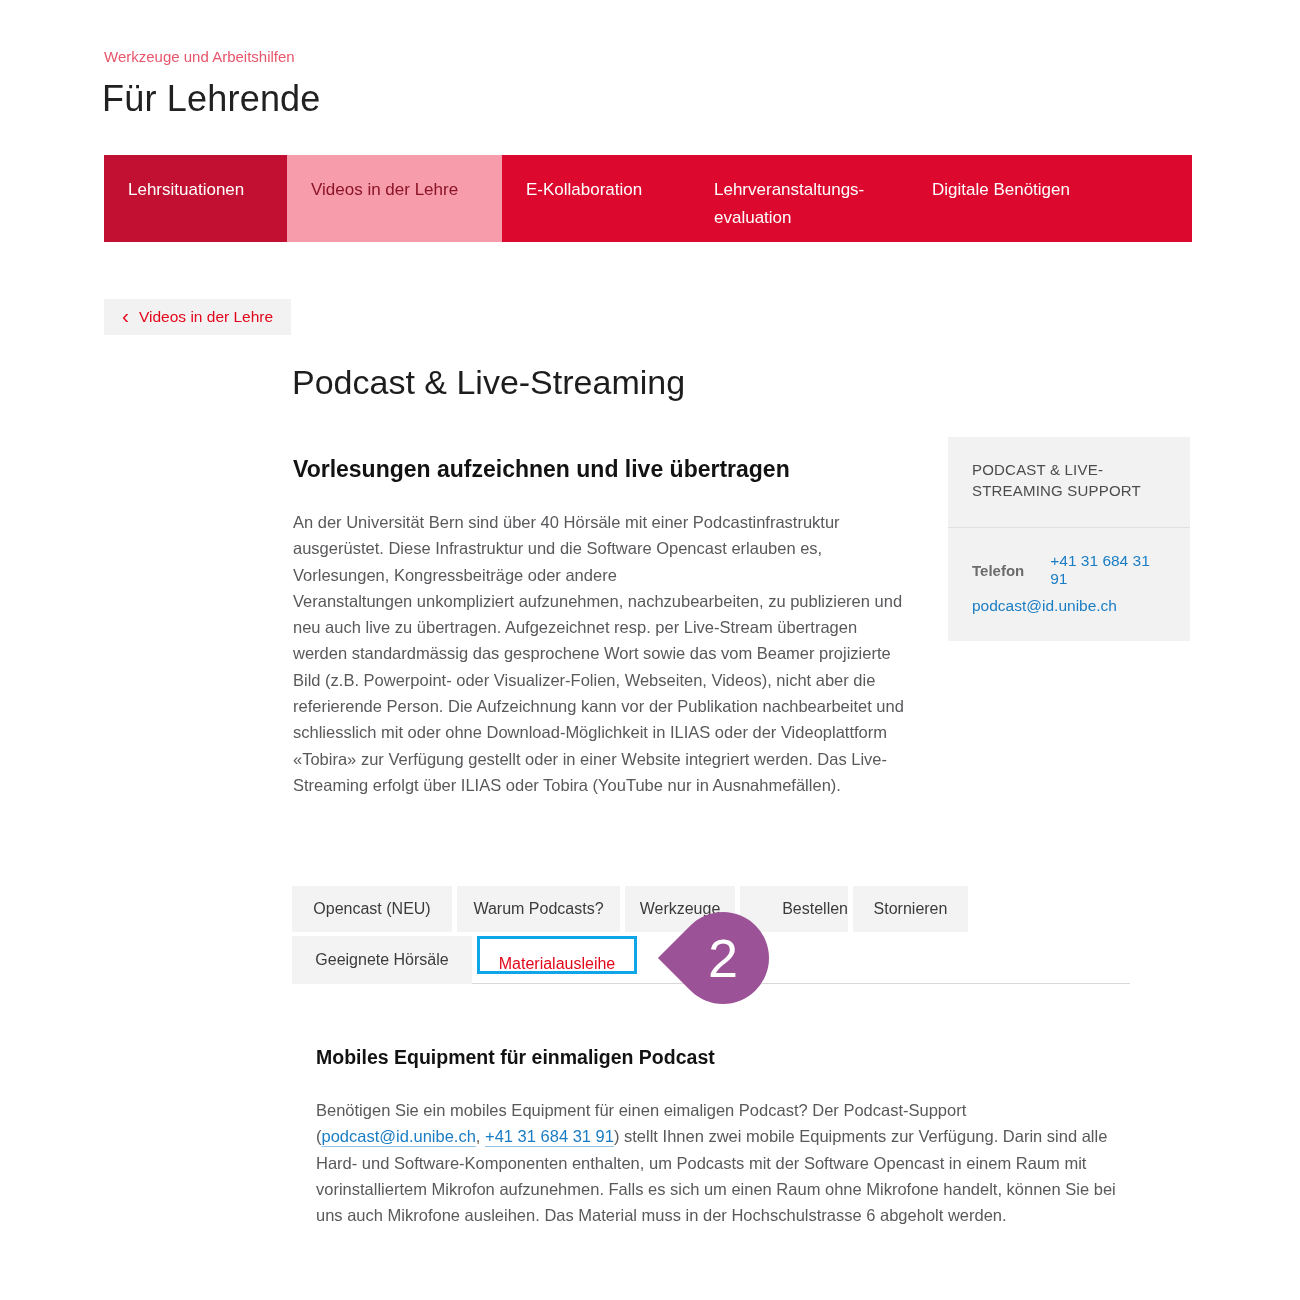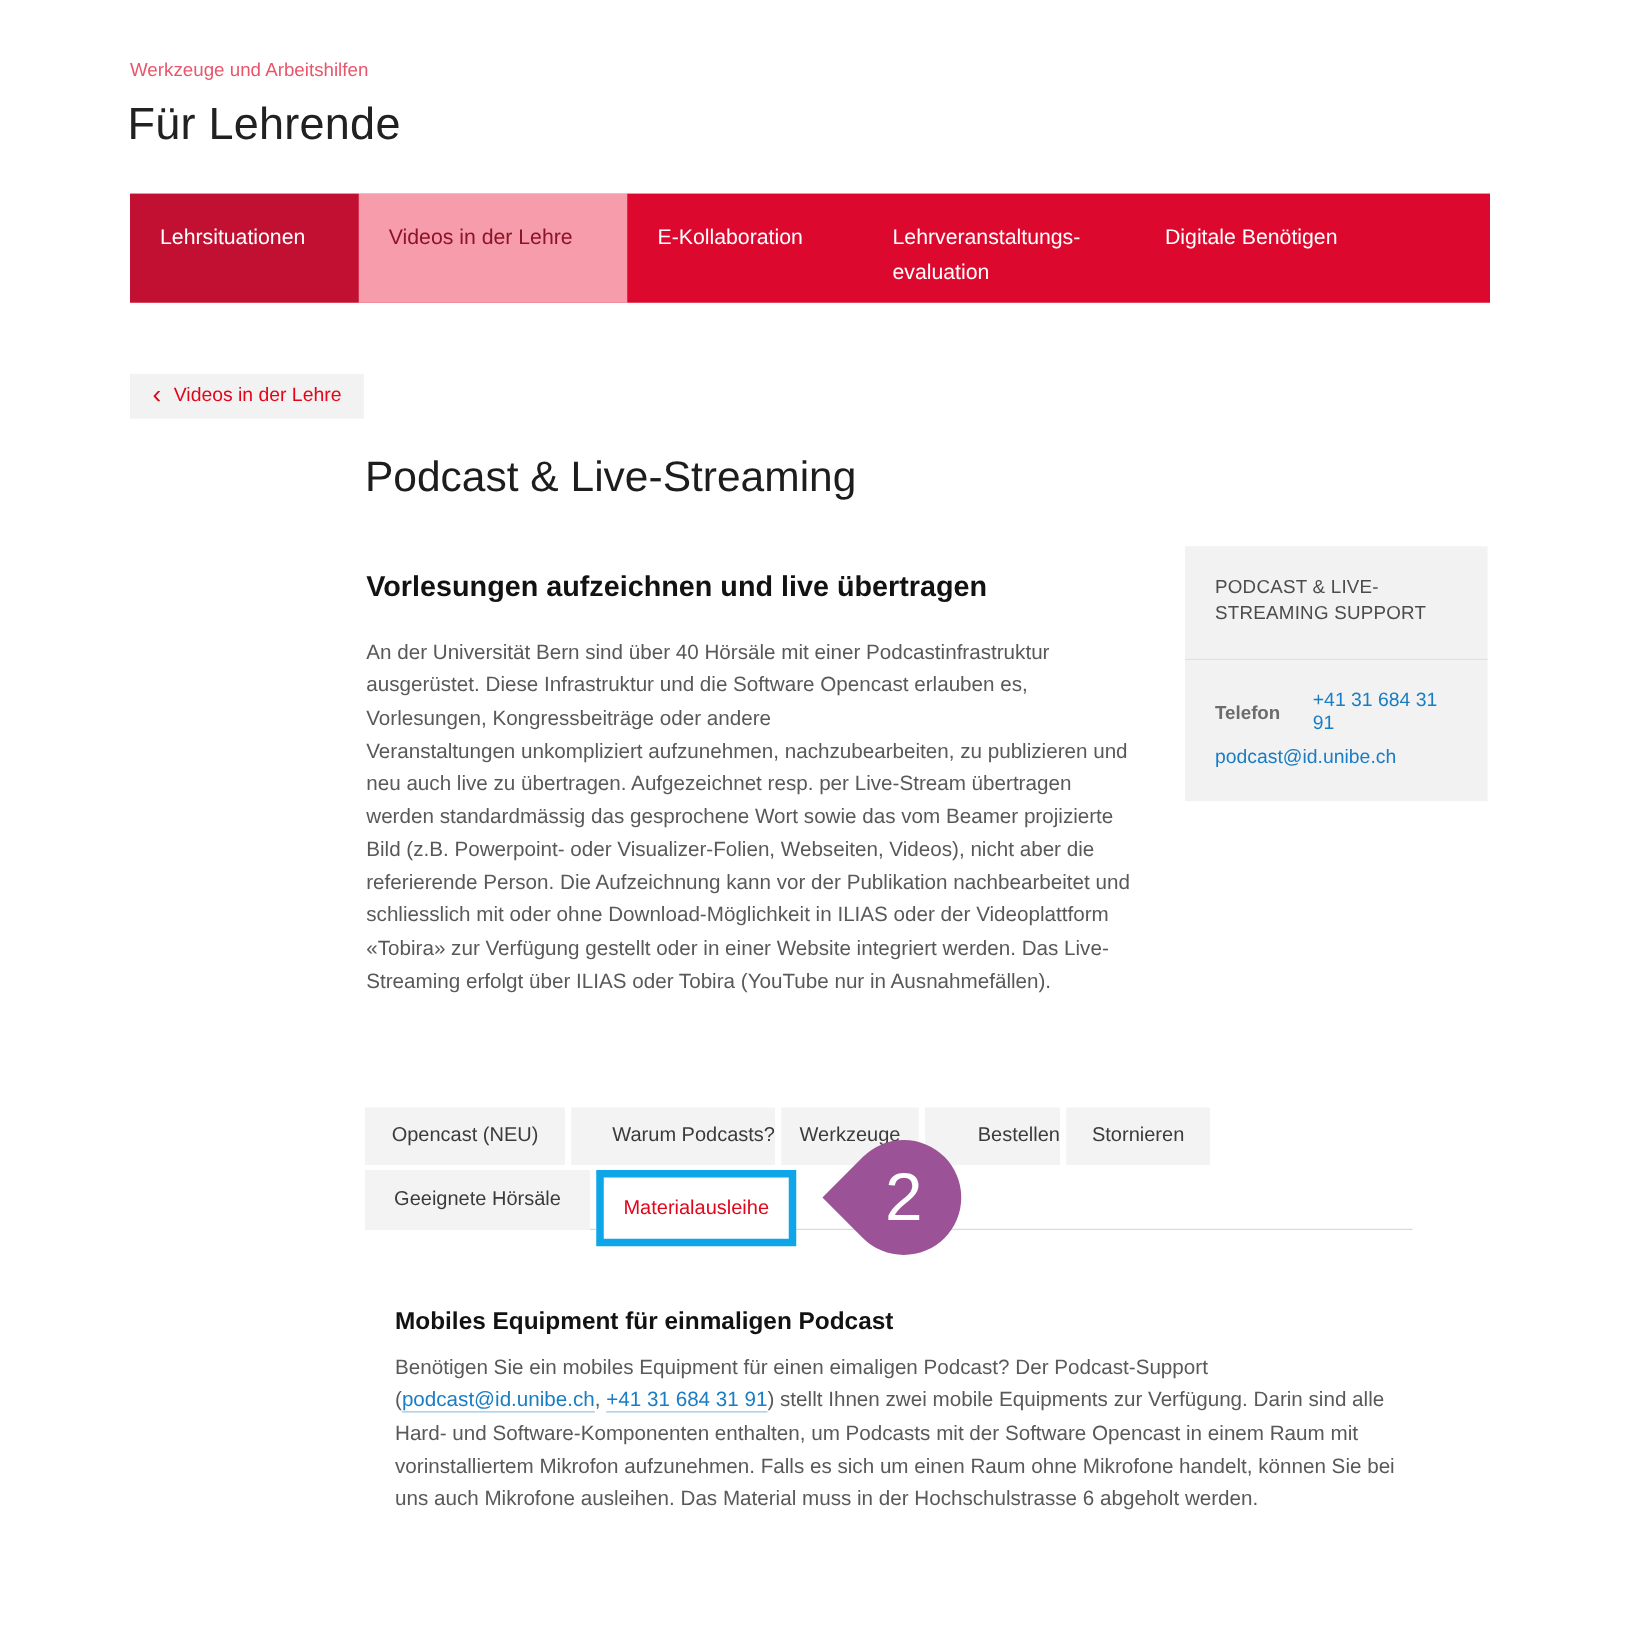--- a/index.html
+++ b/index.html
@@ -71,45 +71,45 @@
   .support-phone-label{font-weight:700;font-size:15px;color:#6c6c6c;}
   .support-link{color:var(--link-blue);font-size:15.5px;cursor:pointer;text-decoration:none;}
   .support-email{display:inline-block;margin-top:9px;}
   
   .tab-group{position:absolute;left:292px;top:886px;width:838px;}
   .tabs-row1{display:flex;gap:5px;}
   .tab{
     height:46px;line-height:46px;text-align:center;background:var(--tab-gray);
     font-size:16px;color:#3b3b3b;cursor:pointer;white-space:nowrap;
   }
-  .t1{width:160px;}.t2{width:163px;text-align:right;}.t3{width:147px;}.t4{width:110px;}.t5{width:108px;text-align:right;}.t6{width:115px;}
+  .t1{width:160px;}.t2{width:163px;}.t3{width:147px;}.t4{width:110px;}.t5{width:108px;text-align:right;}.t6{width:115px;}
   .tabs-row2{display:flex;gap:5px;margin-top:4px;height:48px;border-bottom:1px solid var(--line-gray);align-items:flex-start;position:relative;}
   .tab-plain{width:180px;height:48px;line-height:48px;}
   .tab-active{
-    width:160px;height:61px;line-height:49px;background:#fff;
-    border:6px solid #0ea5e9;color:var(--accent-red);
+    width:160px;height:38px;line-height:49px;background:#fff;
+    border:3px solid #0ea5e9;color:var(--accent-red);
     position:relative;z-index:2;
   }
   
   .annotation-badge{
     position:absolute;left:677px;top:912px;width:92px;height:92px;
     background:var(--annotation-purple);
     border-radius:0 50% 50% 50%;
     transform:rotate(-45deg);
     z-index:6;
     display:flex;align-items:center;justify-content:center;
   }
   .annotation-badge span{
     transform:rotate(45deg);
     color:#fff;font-size:54px;font-weight:400;
   }
   
   .equipment-section{position:absolute;left:316px;top:1046px;width:818px;}
   .equipment-section h3{font-size:19.5px;font-weight:700;color:var(--heading-text);}
-  .equipment-section p{margin-top:12px;font-size:16.5px;line-height:26.3px;color:var(--body-text);}
+  .equipment-section p{margin-top:28px;font-size:16.5px;line-height:26.3px;color:var(--body-text);}
   .inline-link{
     color:var(--link-blue);cursor:pointer;
     text-decoration:underline;
     text-decoration-color:rgba(26,125,196,.45);
     text-underline-offset:4px;
   }
 </style>
 </head>
 <body>
 

